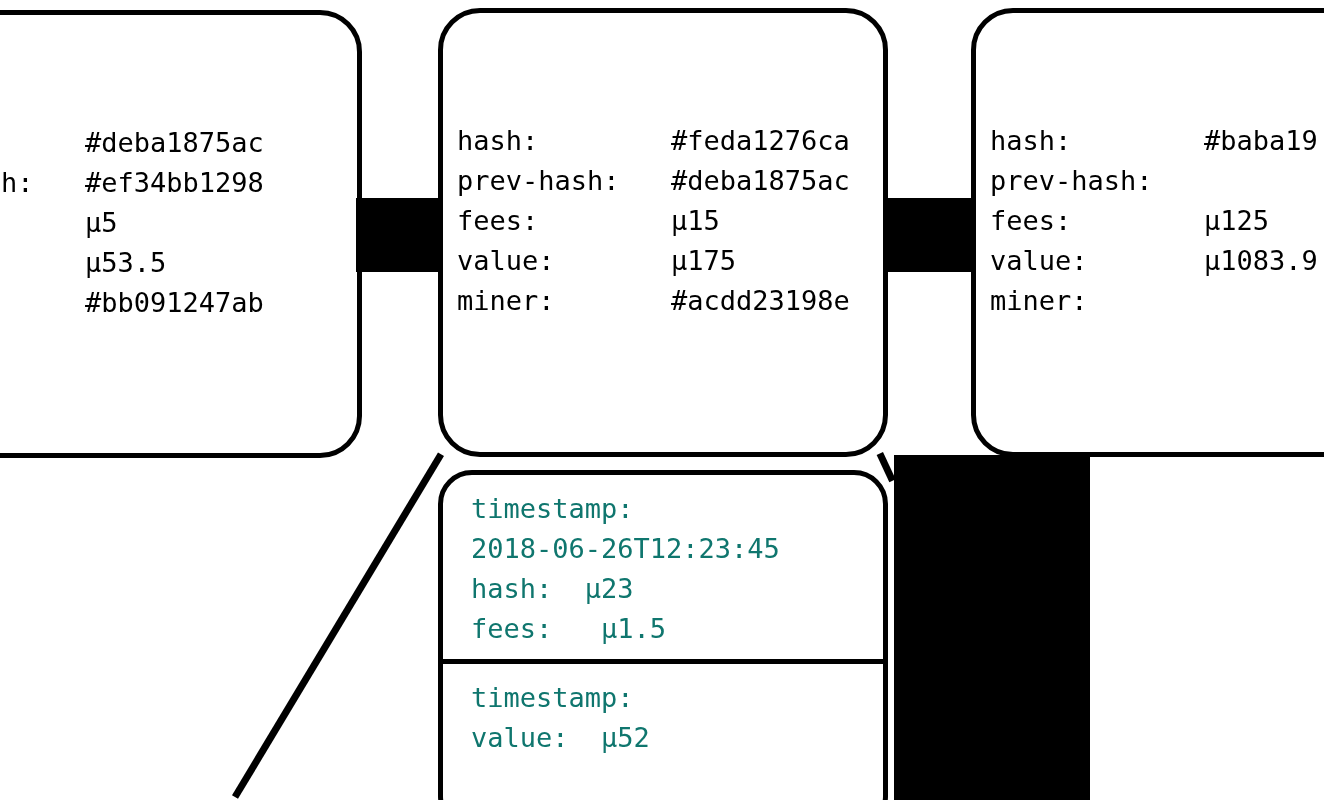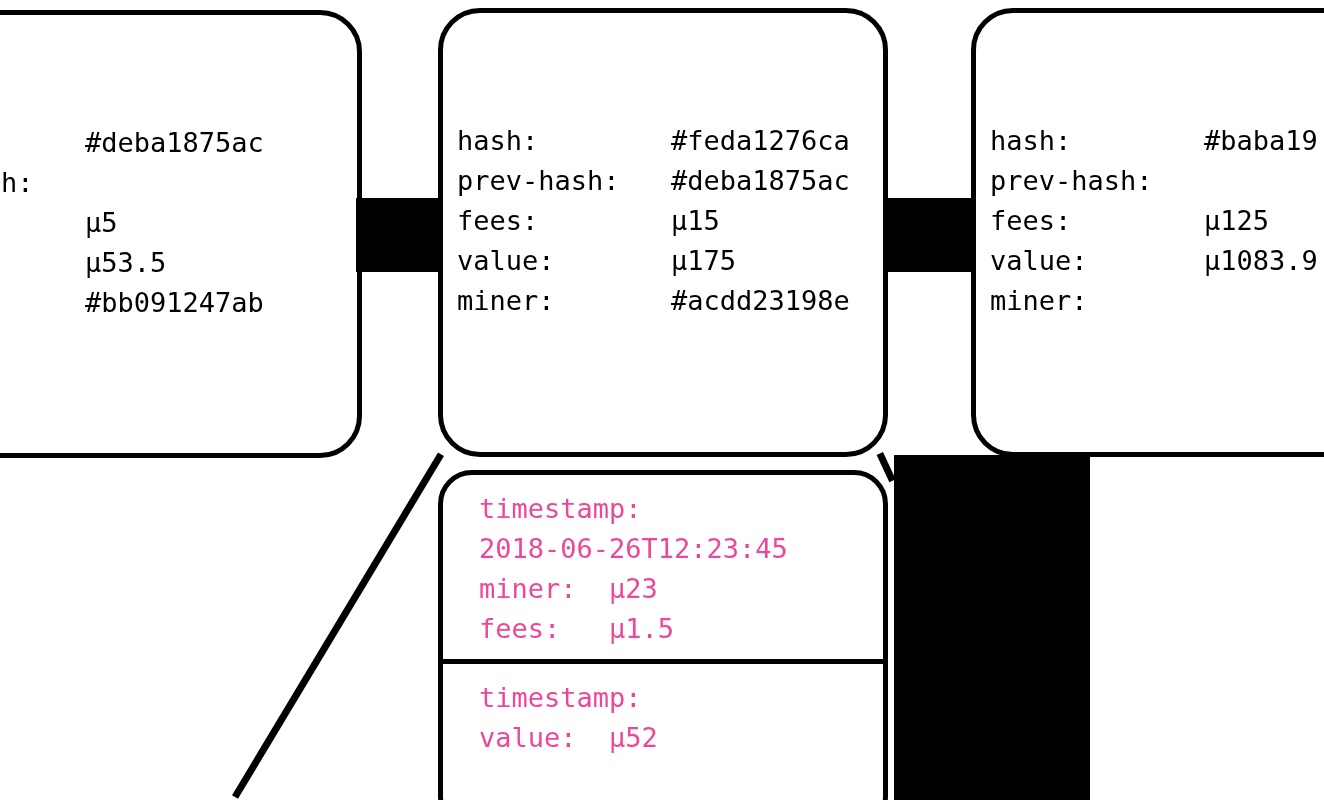--- a/index.html
+++ b/index.html
@@ -80,22 +80,21 @@
     padding: 14px 0 10px 28px;
     box-sizing: border-box;
   }
   .tx-entry + .tx-entry {
     border-top: 5px solid #000000;
   }
   .tx-line {
     font-size: 27px;
     line-height: 40px;
     white-space: pre;
-    color: #ec4899;
-    margin-left: 8px;
+    color: #0f766e;
   }
 
   
   #tx-block-body {
     position: absolute;
     left: 894px;
     top: 455px;
     width: 196px;
     height: 345px;
     background: #000000;
@@ -135,20 +134,21 @@
   <div id="tx-block-body"></div>
 
   <div class="block" id="block-left">
     <div class="field-list">
       <div class="field-row">
         <span class="field-key">hash:</span>
         <span class="field-val">#deba1875ac</span>
       </div>
       <div class="field-row">
         <span class="field-key">prev-hash:</span>
+        <span class="field-val">#ef34bb1298</span>
       </div>
       <div class="field-row">
         <span class="field-key">fees:</span>
         <span class="field-val">µ5</span>
       </div>
       <div class="field-row">
         <span class="field-key">value:</span>
         <span class="field-val">µ53.5</span>
       </div>
       <div class="field-row">
@@ -207,21 +207,21 @@
       <div class="field-row">
         <span class="field-key">miner:</span>
       </div>
     </div>
   </div>
 
   <div id="tx-card">
     <div class="tx-entry">
       <div class="tx-line">timestamp:</div>
       <div class="tx-line">2018-06-26T12:23:45</div>
-      <div class="tx-line">miner:  µ23</div>
+      <div class="tx-line">hash:  µ23</div>
       <div class="tx-line">fees:   µ1.5</div>
     </div>
     <div class="tx-entry">
       <div class="tx-line">timestamp:</div>
       <div class="tx-line">value:  µ52</div>
     </div>
   </div>
 
 </div>
 

